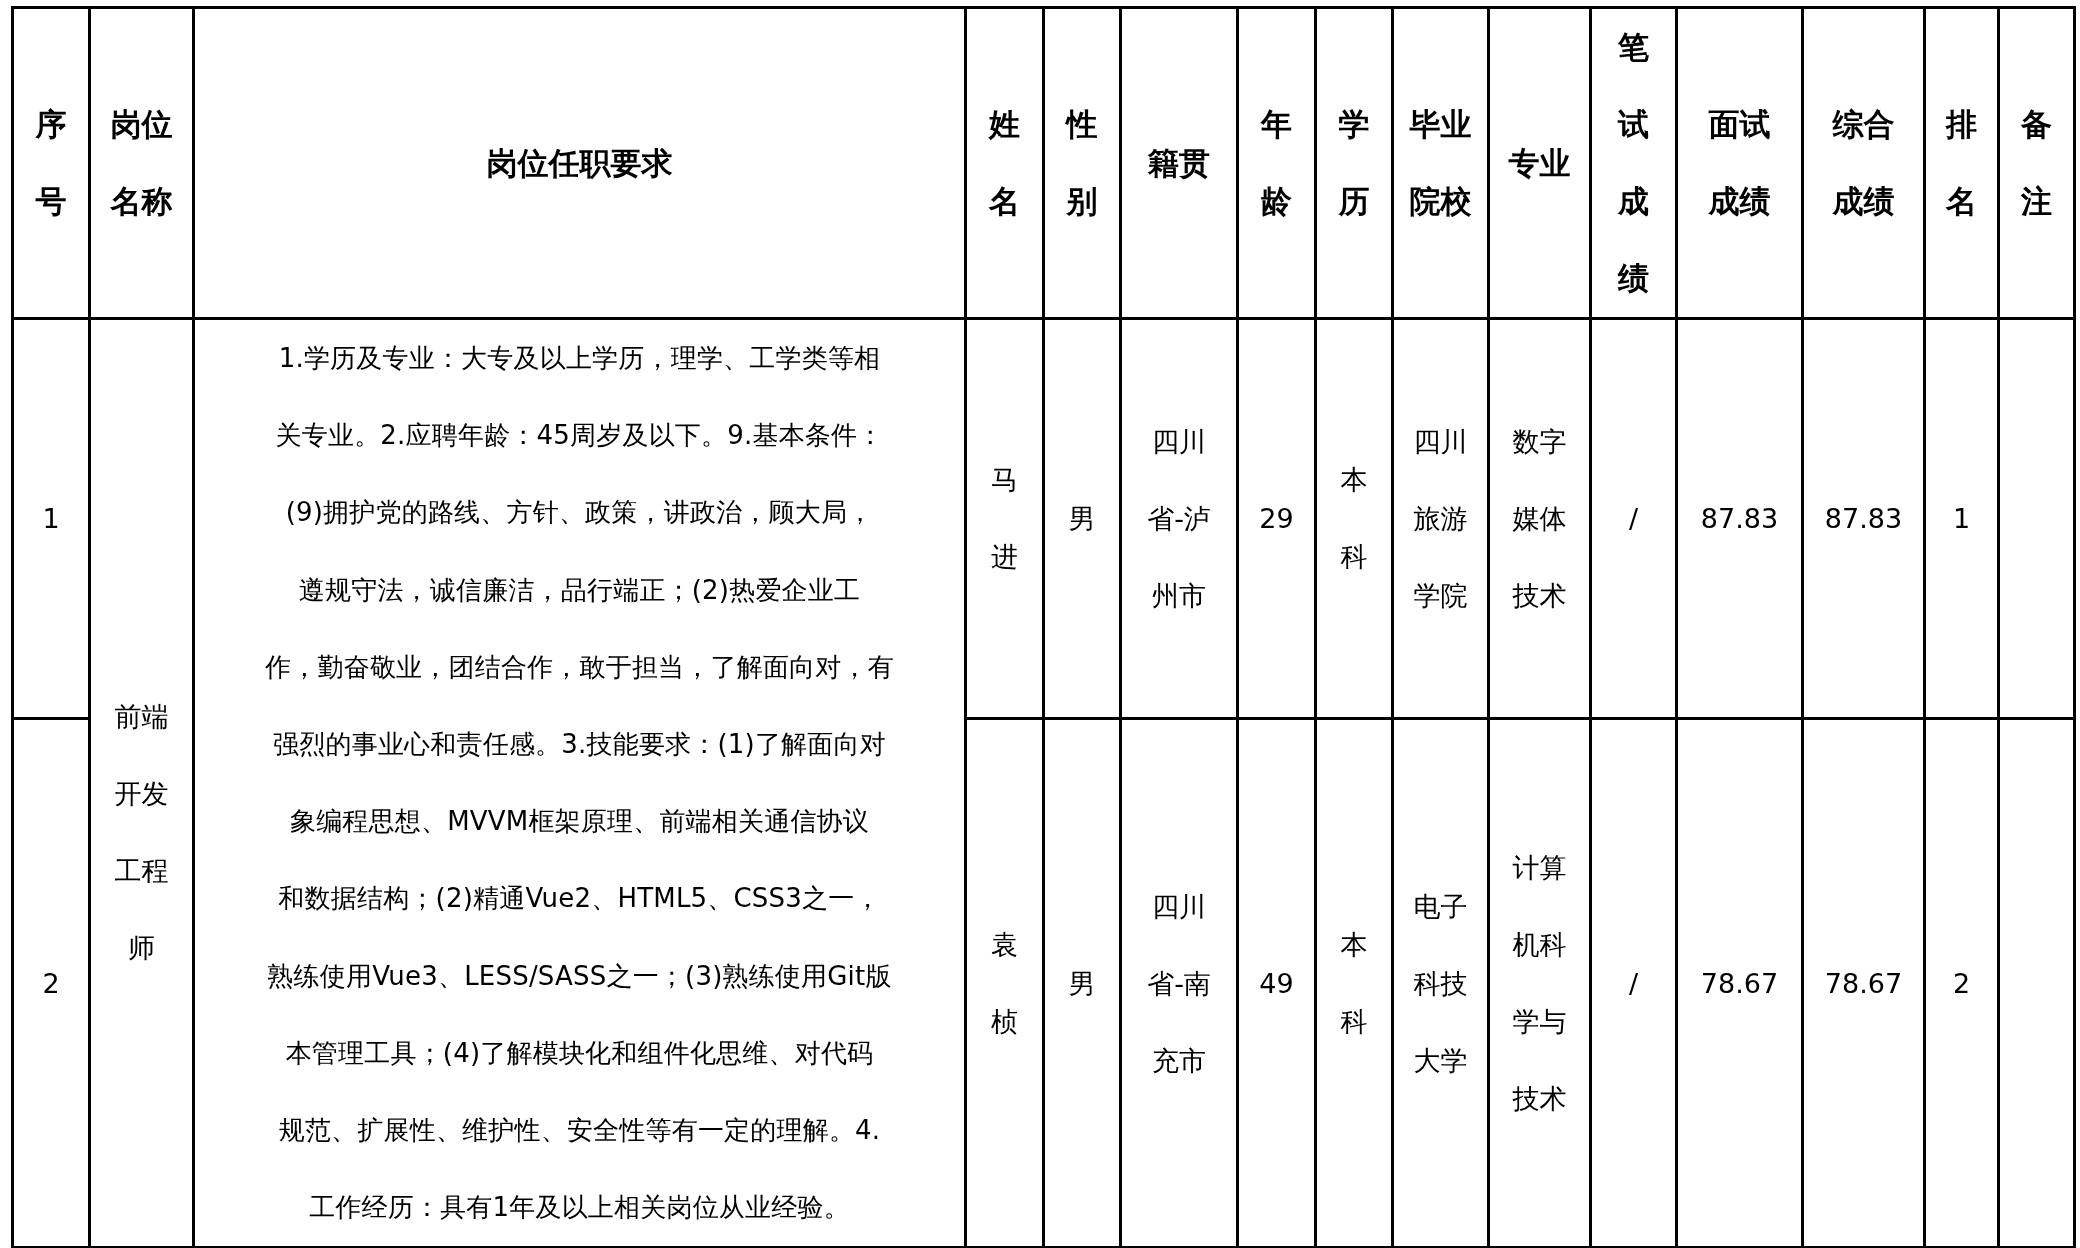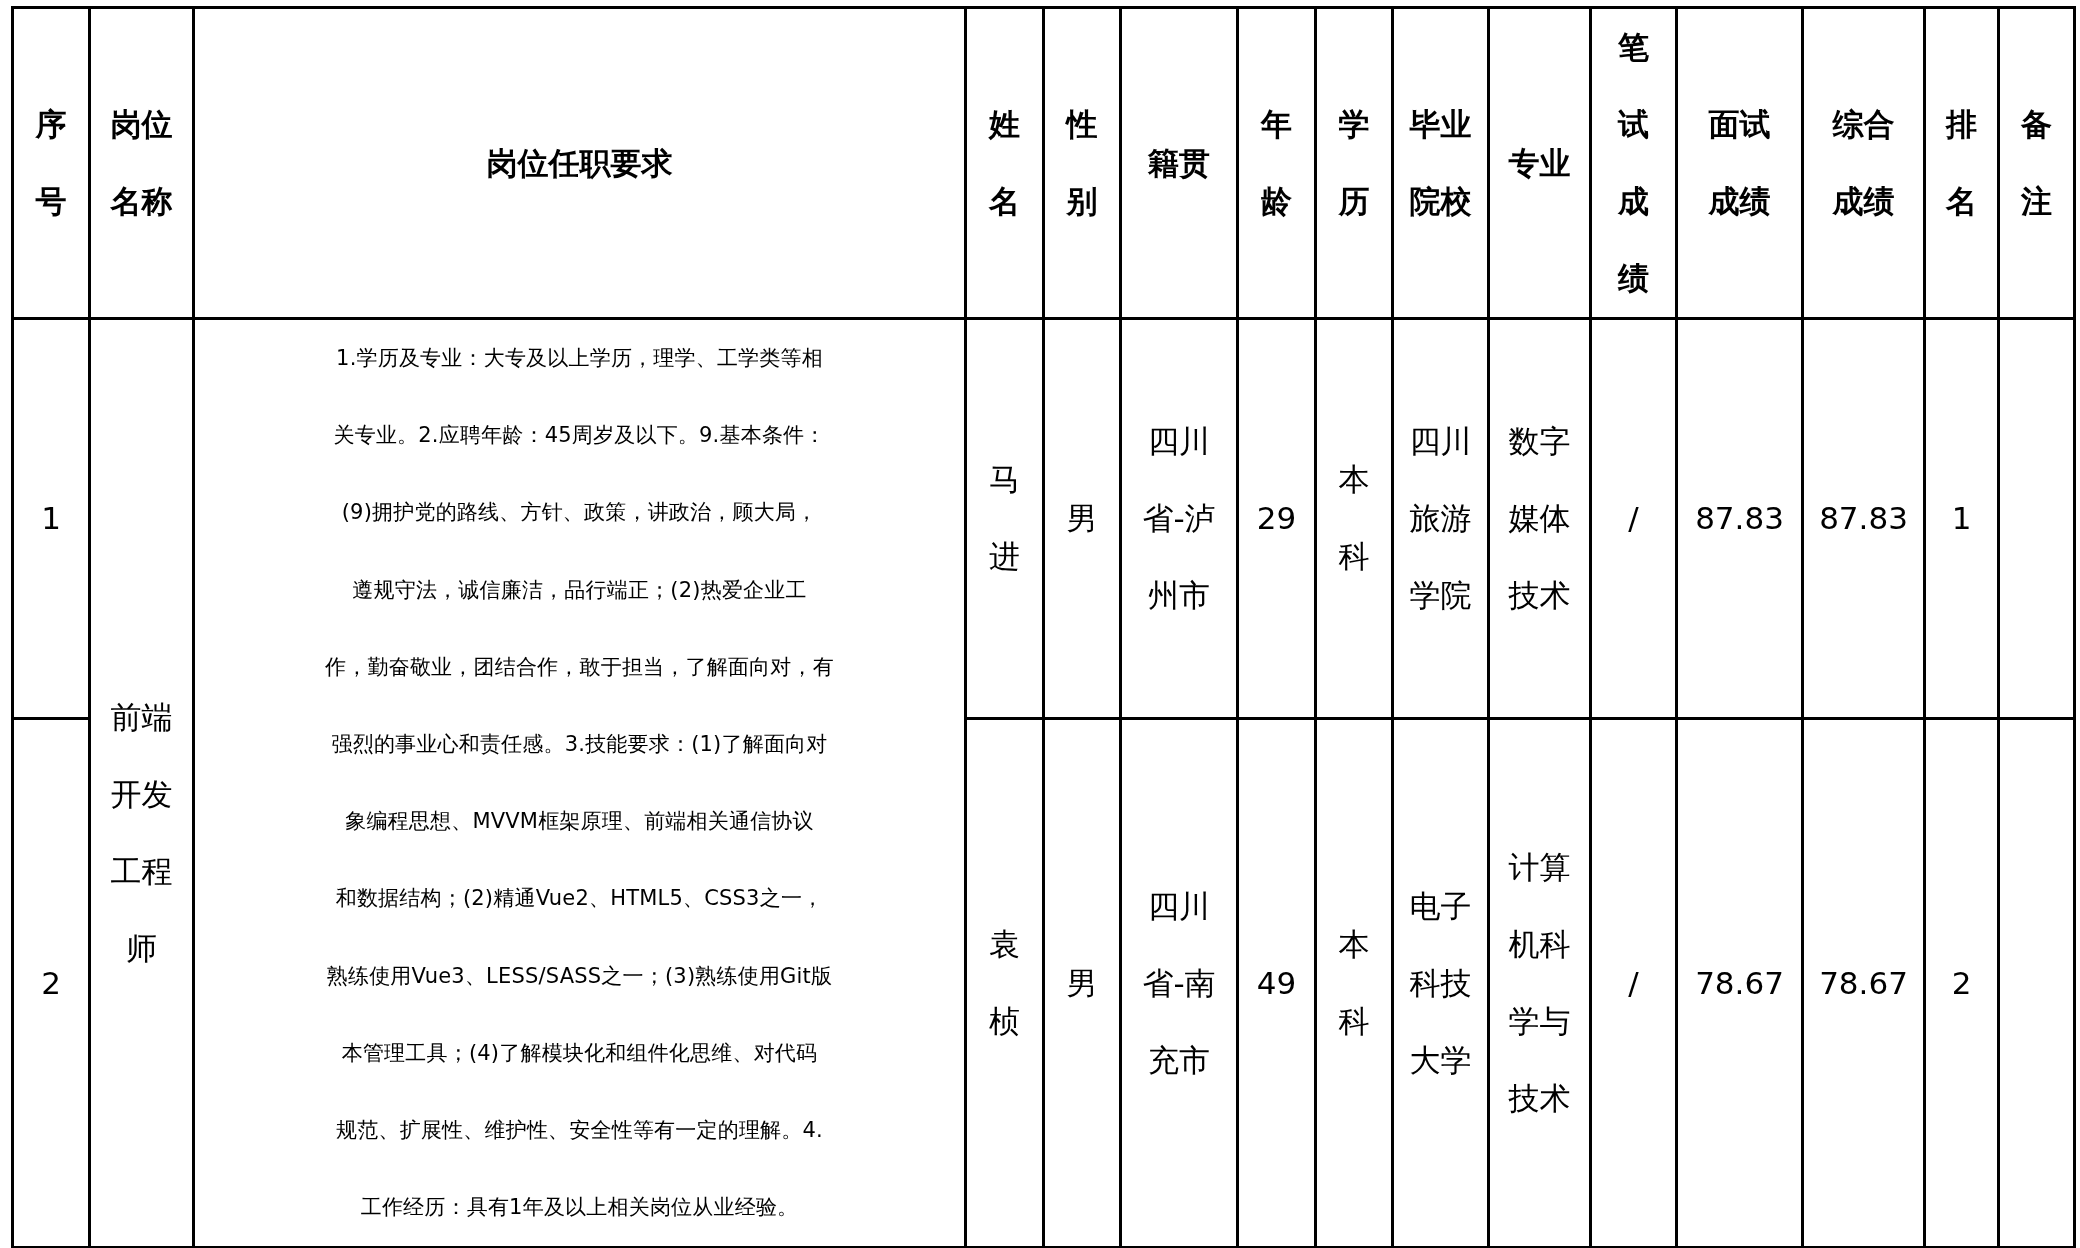--- a/index.html
+++ b/index.html
@@ -30,35 +30,35 @@
     vertical-align: middle;
     overflow: hidden;
   }
   th {
     font-weight: bold;
     font-size: 31px;
     line-height: 77px;
   }
   td {
     font-weight: normal;
-    font-size: 31px;
+    font-size: 27px;
     line-height: 77px;
   }
   tr.header-row { height: 309px; }
   tr.row-1 { height: 397px; }
   tr.row-2 { height: 526px; }
   .vstack span {
     display: block;
     white-space: nowrap;
   }
   td.requirements {
     text-align: left;
     vertical-align: top;
     padding: 18px 10px 0 14px;
-    font-size: 21px;
+    font-size: 26px;
     line-height: 77.2px;
     letter-spacing: 0.2px;
   }
   td.requirements span {
     display: block;
     white-space: nowrap;
   }
 </style>
 </head>
 <body>
@@ -139,21 +139,21 @@
       <span>名</span>
     </th>
     <th class="vstack">
       <span>备</span>
       <span>注</span>
     </th>
   </tr>
 
   <tr class="row-1">
     <td>1</td>
-    <td rowspan="2" class="vstack" style="padding-top:100px;">
+    <td rowspan="2" class="vstack" style="padding-top:100px;font-family:Liberation Serif, serif;">
       <span>前端</span>
       <span>开发</span>
       <span>工程</span>
       <span>师</span>
     </td>
     <td rowspan="2" class="requirements">
       <span>1.学历及专业：大专及以上学历，理学、工学类等相</span>
       <span>关专业。2.应聘年龄：45周岁及以下。9.基本条件：</span>
       <span>(9)拥护党的路线、方针、政策，讲政治，顾大局，</span>
       <span>遵规守法，诚信廉洁，品行端正；(2)热爱企业工</span>

